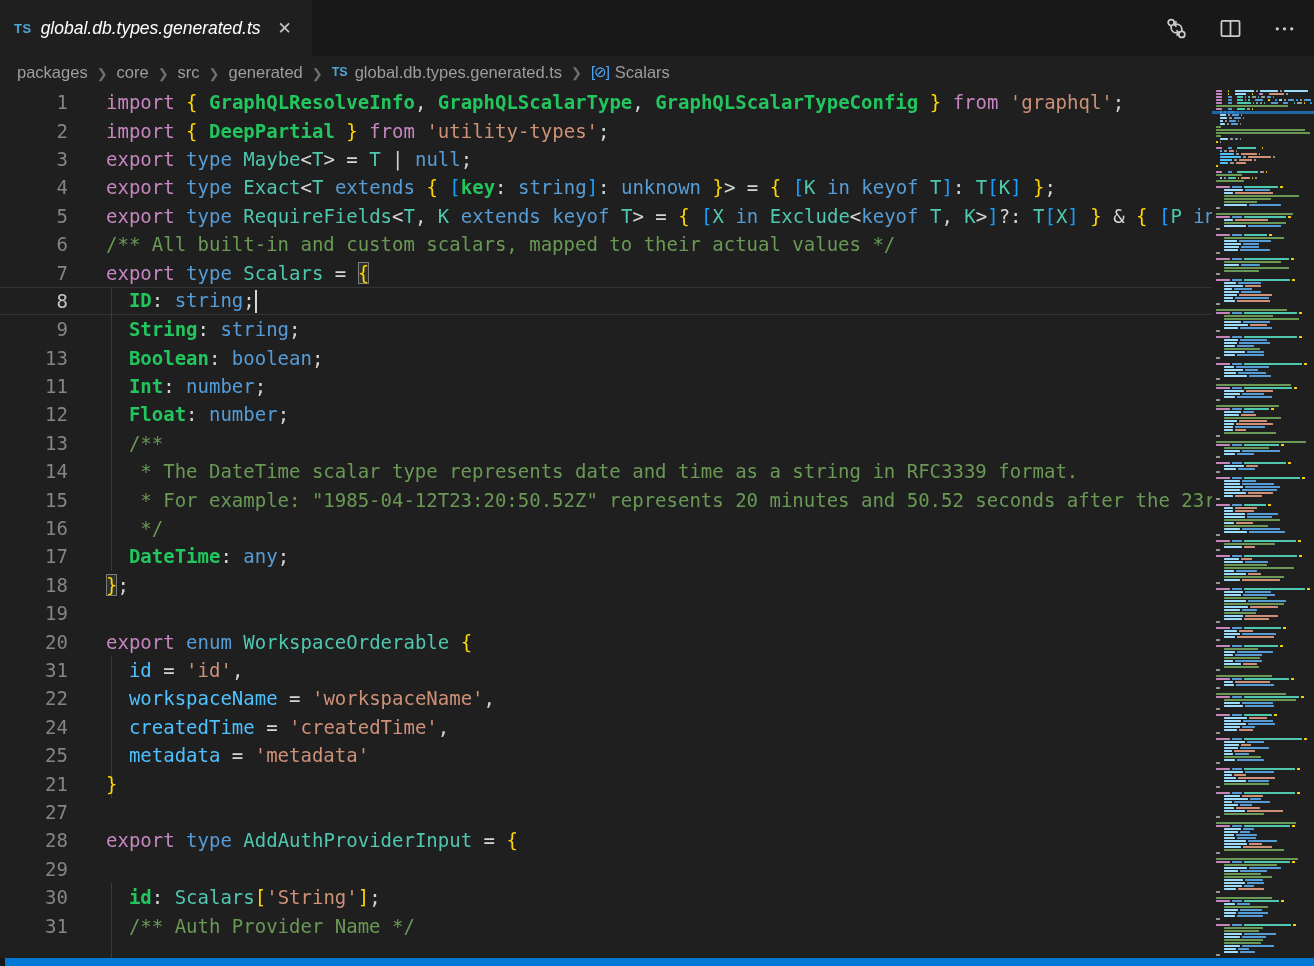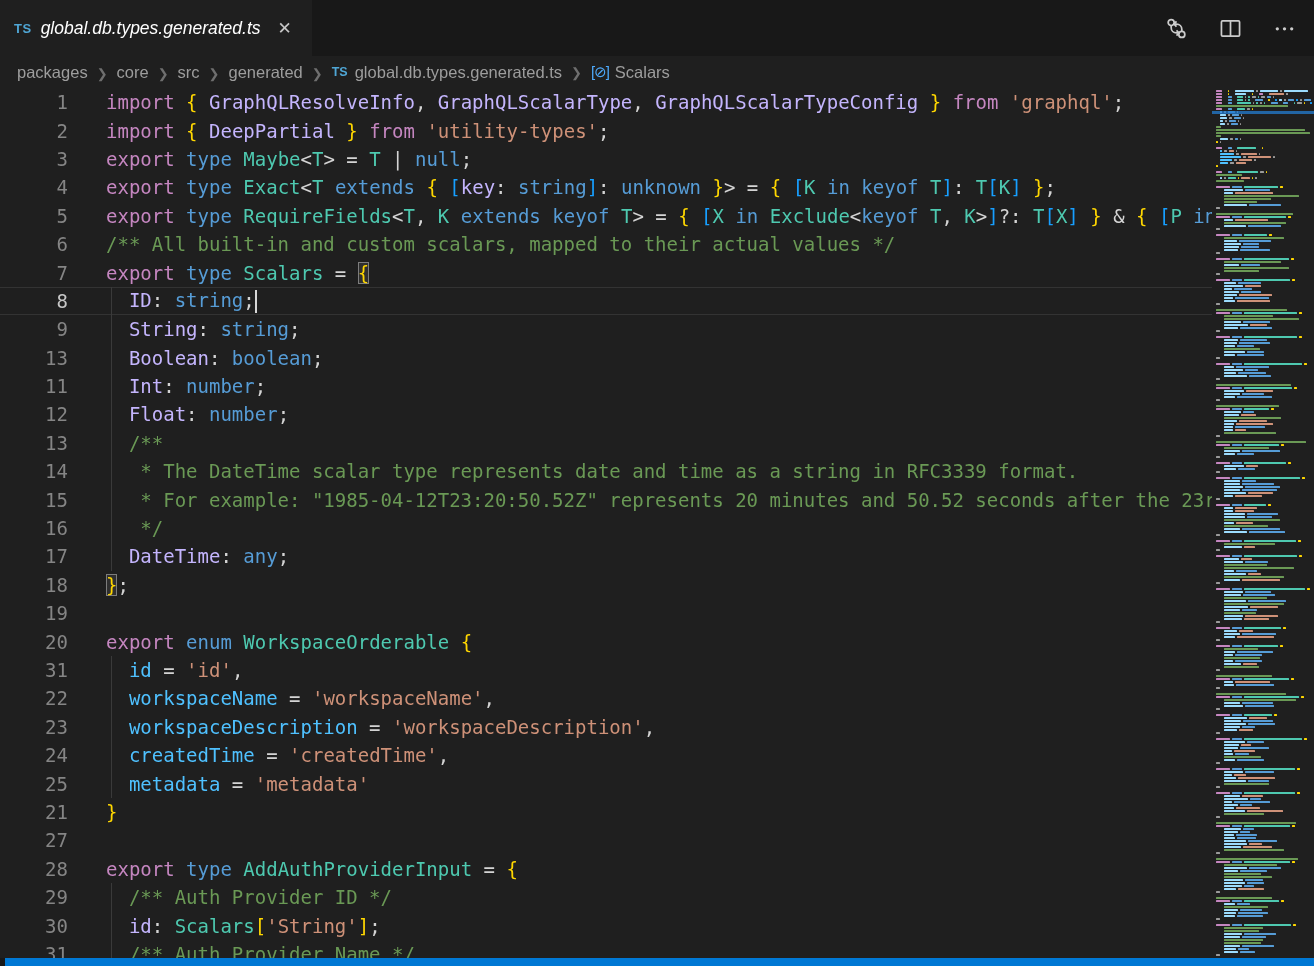--- a/index.html
+++ b/index.html
@@ -36,21 +36,21 @@
   .editor { position:absolute; left:0; top:88px; width:1314px; height:870px;
             background:#1f1f1f; }
   .code-area { position:absolute; left:0; top:0; right:102px; bottom:0; overflow:hidden; }
   .line { display:flex; align-items:center; height:28.4px;
           font-family:"DejaVu Sans Mono","Liberation Mono",monospace;
           font-size:19px; white-space:pre; position:relative; }
   .ln { width:68px; text-align:right; color:#858585; flex:none; }
   .ln.active { color:#c6c6c6; }
   .code { margin-left:38px; flex:none; }
   .tok-kwp { color:#C586C0; } .tok-kwb { color:#569CD6; }
-  .tok-typ { color:#4EC9B0; } .tok-var { color:#c4b5fd; }
+  .tok-typ { color:#4EC9B0; } .tok-var { color:#22c55e;font-weight:bold; }
   .tok-enm { color:#4FC1FF; } .tok-str { color:#CE9178; }
   .tok-com { color:#6A9955; } .tok-fg  { color:#D4D4D4; }
   .tok-b1  { color:#FFD700; } .tok-b2  { color:#179FFF; }
   .tok-b1m { color:#FFD700; box-shadow:inset 0 0 0 1px #7d7d7d;
              background:rgba(120,120,120,.18); }
   .cursor { display:inline-block; width:2px; height:23px; background:#d7d7d7;
             vertical-align:middle; }
   .cur-line { position:absolute; left:0; right:0; height:28.4px;
               border-top:1px solid rgba(255,255,255,.09);
               border-bottom:1px solid rgba(255,255,255,.09); pointer-events:none; }
@@ -140,27 +140,26 @@
       <div class="line"><span class="ln">13</span><span class="code"><span class="tok-com">  /**</span></span></div>
       <div class="line"><span class="ln">14</span><span class="code"><span class="tok-com">   * The DateTime scalar type represents date and time as a string in RFC3339 format.</span></span></div>
       <div class="line"><span class="ln">15</span><span class="code"><span class="tok-com">   * For example: "1985-04-12T23:20:50.52Z" represents 20 minutes and 50.52 seconds after the 23rd hour of April 12th, 1985 in UTC.</span></span></div>
       <div class="line"><span class="ln">16</span><span class="code"><span class="tok-com">   */</span></span></div>
       <div class="line"><span class="ln">17</span><span class="code"><span class="tok-fg">  </span><span class="tok-var">DateTime</span><span class="tok-fg">: </span><span class="tok-kwb">any</span><span class="tok-fg">;</span></span></div>
       <div class="line"><span class="ln">18</span><span class="code"><span class="tok-b1m">}</span><span class="tok-fg">;</span></span></div>
       <div class="line"><span class="ln">19</span><span class="code"></span></div>
       <div class="line"><span class="ln">20</span><span class="code"><span class="tok-kwp">export</span><span class="tok-fg"> </span><span class="tok-kwb">enum</span><span class="tok-fg"> </span><span class="tok-typ">WorkspaceOrderable</span><span class="tok-fg"> </span><span class="tok-b1">{</span></span></div>
       <div class="line"><span class="ln">31</span><span class="code"><span class="tok-fg">  </span><span class="tok-enm">id</span><span class="tok-fg"> = </span><span class="tok-str">'id'</span><span class="tok-fg">,</span></span></div>
       <div class="line"><span class="ln">22</span><span class="code"><span class="tok-fg">  </span><span class="tok-enm">workspaceName</span><span class="tok-fg"> = </span><span class="tok-str">'workspaceName'</span><span class="tok-fg">,</span></span></div>
-      <div class="line"><span class="ln">23</span><span class="code"><span class="tok-fg">  </span><span class="tok-enm">workspaceDescription</span><span class="tok-fg"> = </span><span class="tok-str">'workspaceDescription'</span><span class="tok-fg">,</span></span></div>
       <div class="line"><span class="ln">24</span><span class="code"><span class="tok-fg">  </span><span class="tok-enm">createdTime</span><span class="tok-fg"> = </span><span class="tok-str">'createdTime'</span><span class="tok-fg">,</span></span></div>
       <div class="line"><span class="ln">25</span><span class="code"><span class="tok-fg">  </span><span class="tok-enm">metadata</span><span class="tok-fg"> = </span><span class="tok-str">'metadata'</span></span></div>
       <div class="line"><span class="ln">21</span><span class="code"><span class="tok-b1">}</span></span></div>
       <div class="line"><span class="ln">27</span><span class="code"></span></div>
       <div class="line"><span class="ln">28</span><span class="code"><span class="tok-kwp">export</span><span class="tok-fg"> </span><span class="tok-kwb">type</span><span class="tok-fg"> </span><span class="tok-typ">AddAuthProviderInput</span><span class="tok-fg"> = </span><span class="tok-b1">{</span></span></div>
-      <div class="line"><span class="ln">29</span><span class="code"><span class="tok-com">  /** Auth Provider ID */</span></span></div>
+      <div class="line"><span class="ln">29</span></div>
       <div class="line"><span class="ln">30</span><span class="code"><span class="tok-fg">  </span><span class="tok-var">id</span><span class="tok-fg">: </span><span class="tok-typ">Scalars</span><span class="tok-b1">[</span><span class="tok-str">'String'</span><span class="tok-b1">]</span><span class="tok-fg">;</span></span></div>
       <div class="line"><span class="ln">31</span><span class="code"><span class="tok-com">  /** Auth Provider Name */</span></span></div>
     </div>
   <div class="minimap" id="minimap">
     <div class="mm-cursor" style="top:23px;"></div>
   <div class="mrow">
         <span style="width: 6.3px; background: rgb(197, 134, 192);"></span>
         <span style="width: 1.5px; background: transparent;"></span>
         <span style="width: 1.5px; background: rgb(255, 215, 0);"></span>
         <span style="width: 1.5px; background: transparent;"></span>

